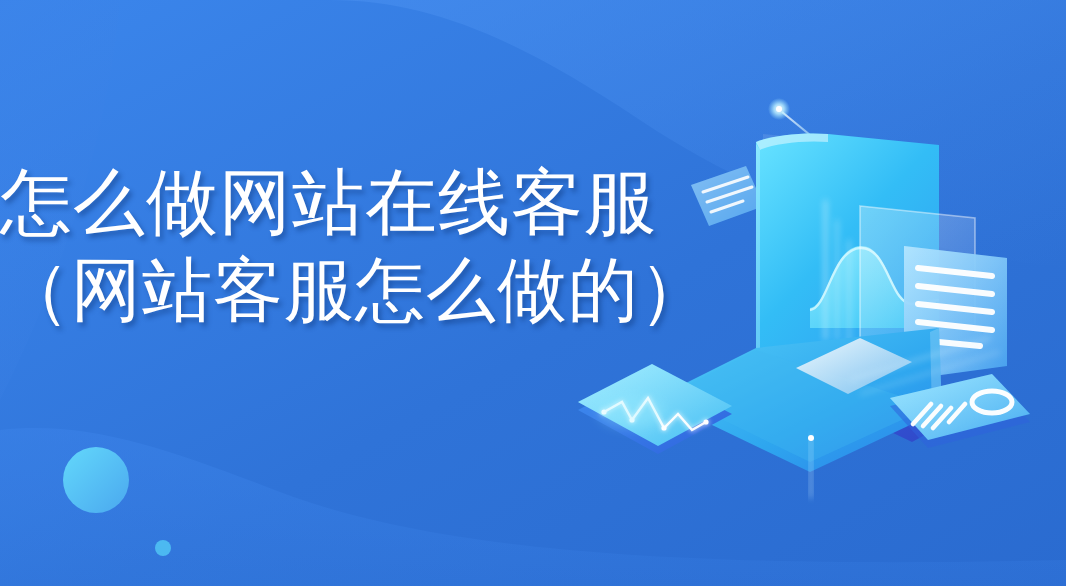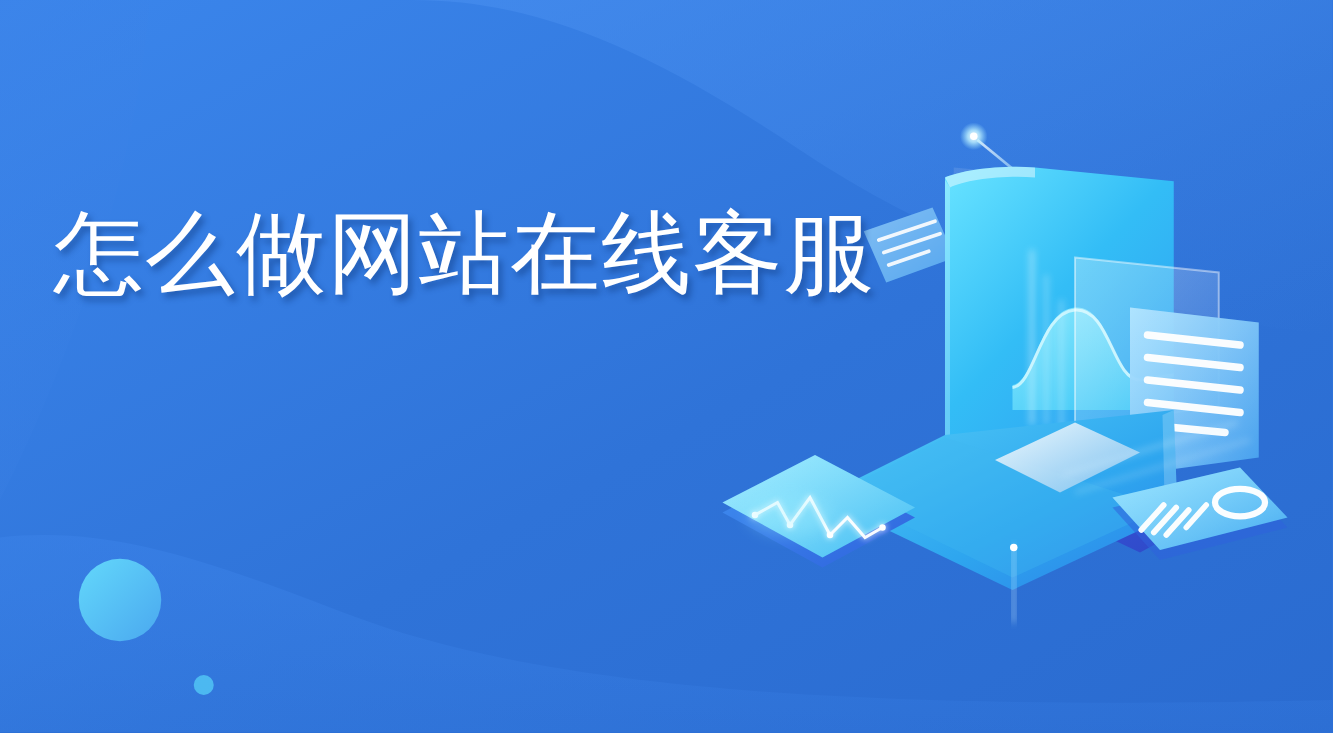--- a/index.html
+++ b/index.html
@@ -13,21 +13,21 @@
     background:
       radial-gradient(120% 100% at 100% 0%, #3b86ec 0%, #2f73d8 55%, #2a6bd0 100%);
   }
   
   .bg-layer{position:absolute;inset:0;pointer-events:none;}
   .bg-layer svg{display:block;width:1066px;height:586px;}
 
   
   #title-block{
     position:absolute;left:0;top:160px;width:700px;
-    text-align:right;z-index:30;
+    text-align:left;z-index:30;
   }
   .title-line{
     color:#ffffff;
     font-size:72px;
     line-height:1.22;
     letter-spacing:1px;
     font-weight:400;
     white-space:nowrap;
     text-shadow:3px 4px 5px rgba(12,52,118,.45);
   }
@@ -269,15 +269,16 @@
 
       <g opacity=".35" filter="url(#blurSm)">
         <path d="M290,300 L430,258" stroke="#dff6ff" stroke-width="3" fill="none"></path>
         <path d="M300,314 L440,272" stroke="#dff6ff" stroke-width="2" fill="none"></path>
       </g>
     </svg>
   </div>
 
   <div id="title-block">
     <div class="title-line l1">怎么做网站在线客服</div>
+    <div class="title-line l2">（网站客服怎么做的）</div>
   </div>
 
 </div>
 
 </body></html>

